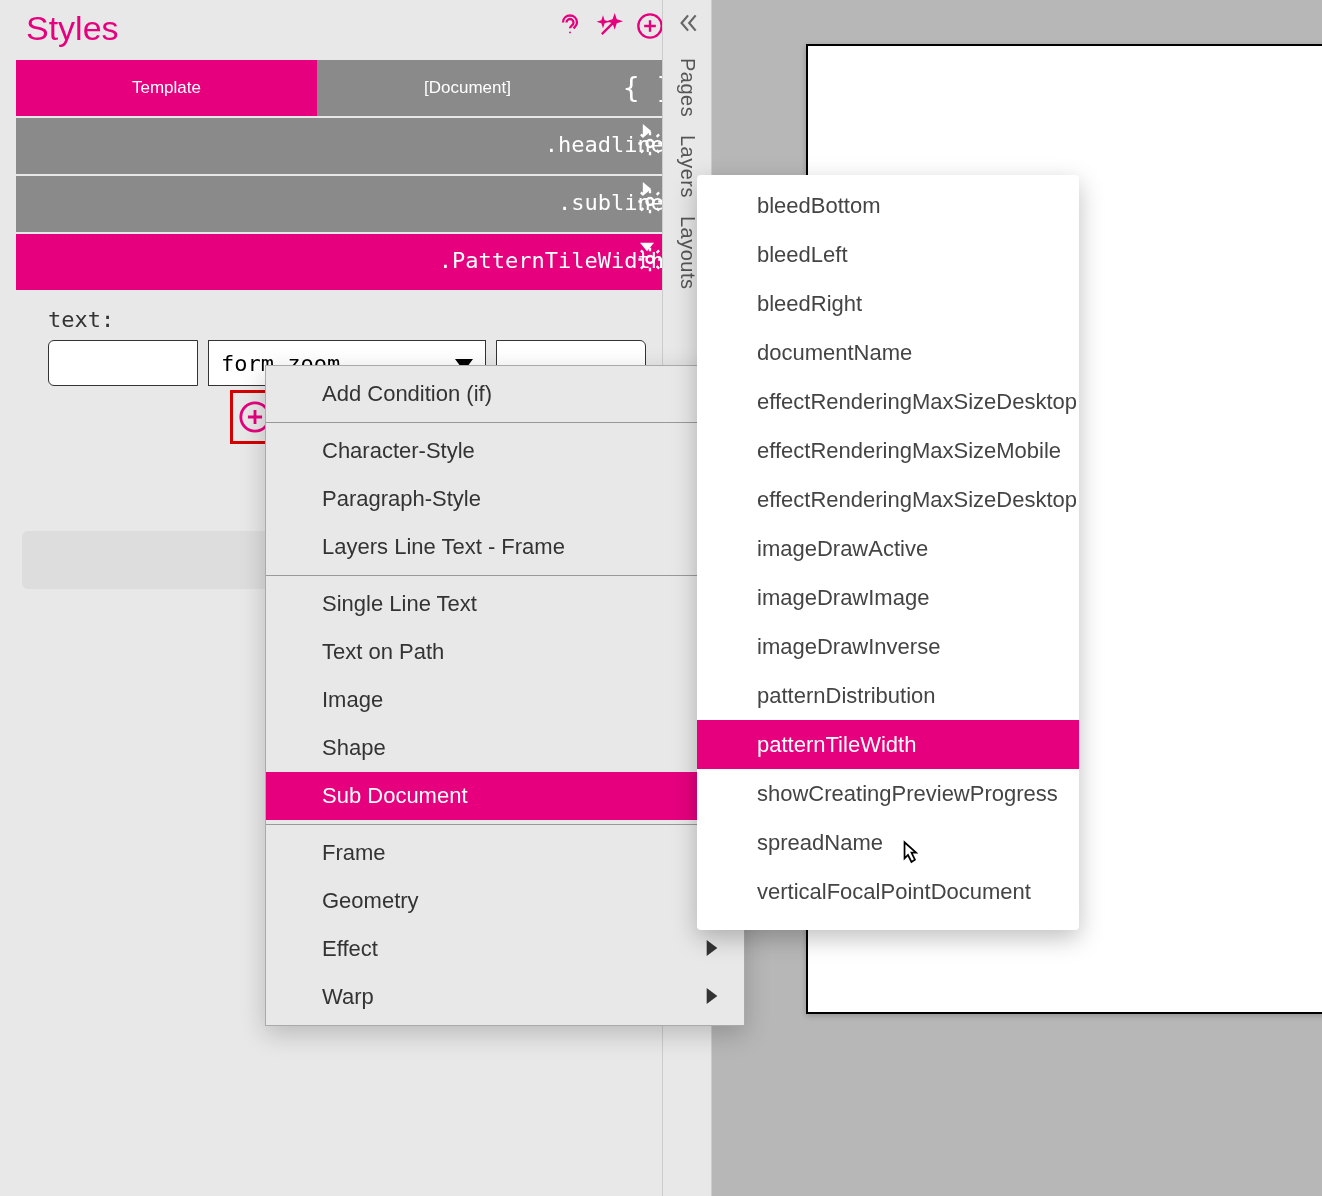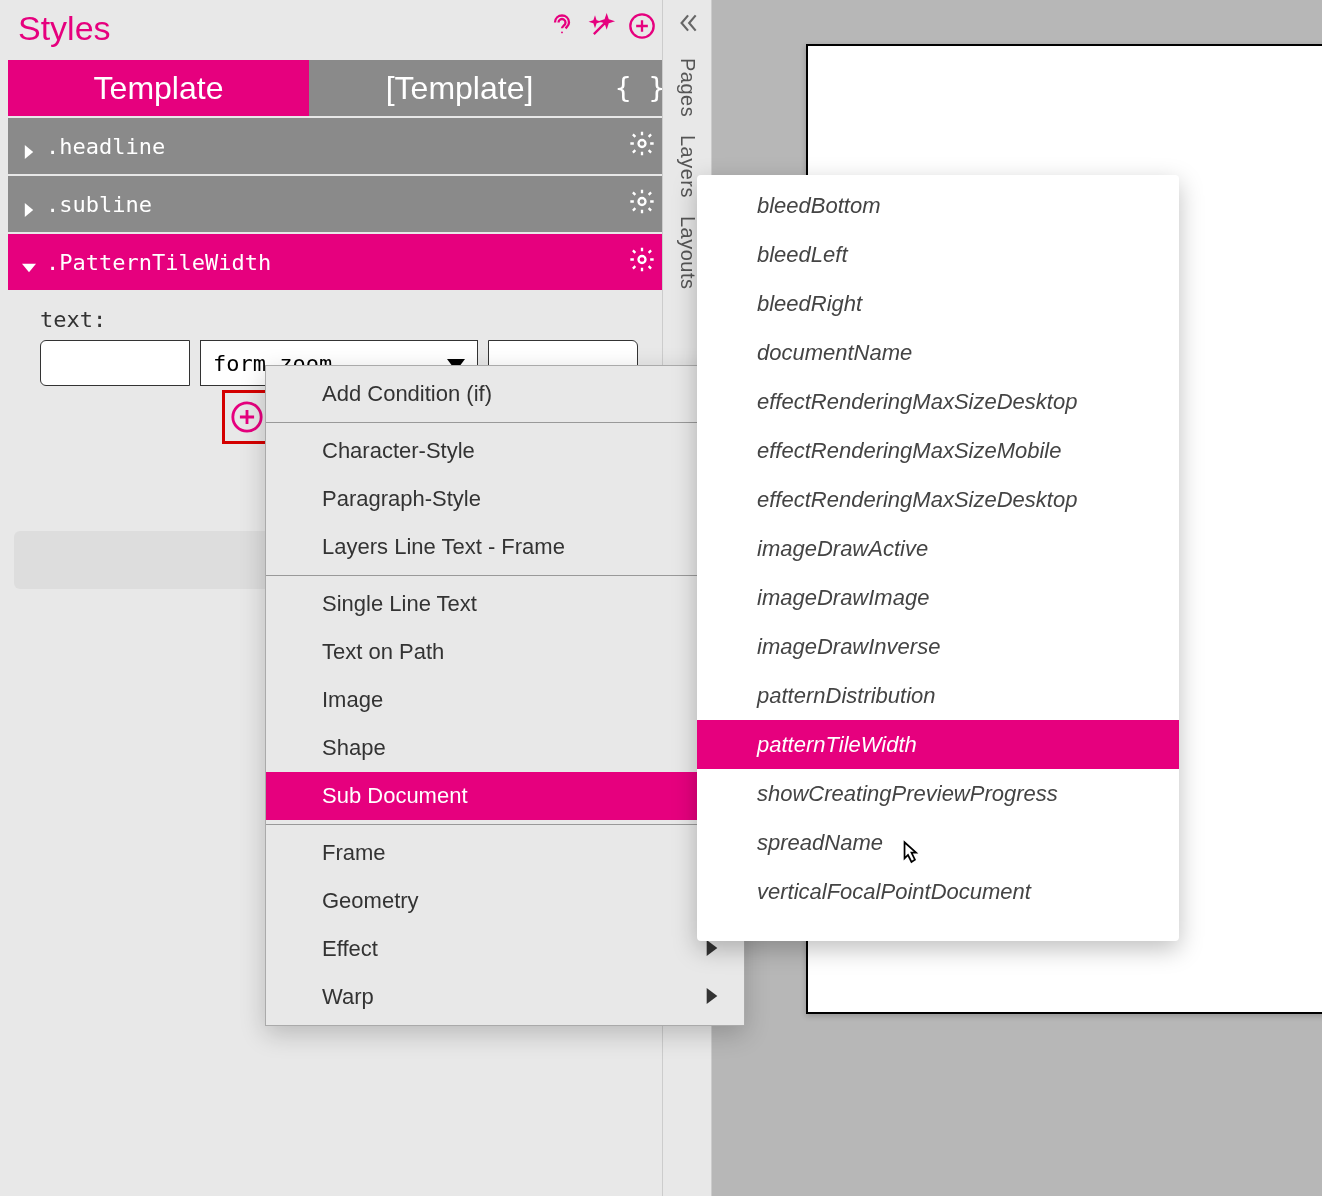--- a/index.html
+++ b/index.html
@@ -6,21 +6,21 @@
     body {
       font-family: -apple-system, BlinkMacSystemFont, "Segoe UI", Helvetica, Arial, sans-serif;
       background: #e8e8e8;
       width: 1322px;
       height: 1196px;
       position: relative;
       overflow: hidden;
     }
     .left-panel {
       position: absolute;
-      left: 8px; top: 0;
+      left: 16px; top: 0;
       width: 662px;
       height: 100%;
       background: #e8e8e8;
     }
     .panel-header {
       display: flex;
       align-items: center;
       justify-content: space-between;
       padding: 10px 14px 14px 10px;
       height: 60px;
@@ -33,39 +33,40 @@
     .header-icons { display:flex; gap:12px; align-items:center; }
     .header-icons svg { width: 28px; height: 28px; stroke: #e6007e; fill: none; stroke-width:2; }
 
     .tabs-row {
       display: flex;
       height: 56px;
     }
     .tab {
       flex: 1;
       display:flex; align-items:center; justify-content:center;
-      font-size: 32px;
+      font-size: 17px;
       background: #8a8a8a;
       color: #fff;
     }
     .tab.active {
       background: #e6007e;
     }
     .tab.braces { flex: 0 0 60px; font-family: monospace; font-size:28px; }
 
     .style-row {
       position: relative;
       height: 56px;
       background: #8a8a8a;
       color: #fff;
-      display:flex; align-items:center;
+      display:flex; align-items:flex-end;
       padding: 0 14px;
       font-family: "Menlo","Consolas",monospace;
       font-size: 22px;
       margin-top: 2px;
+      flex-direction: column;
     }
     .style-row.expanded { background: #e6007e; }
     .caret {
       width: 14px; height: 14px; margin-right: 10px;
       display:inline-block;
     }
     .caret svg { width:14px; height:14px; fill:#fff; }
     .gear-abs { position:absolute; right:14px; top:50%; transform: translateY(-50%); }
     .gear-abs svg { width:28px; height:28px; stroke:#fff; fill:none; stroke-width:2; }
 
@@ -151,26 +152,25 @@
       color:#333;
     }
     .ctx-item.sel { background:#e6007e; color:#fff; }
     .ctx-chev svg { width:12px; height:16px; fill:#333; }
     .ctx-item.sel .ctx-chev svg { fill:#fff; }
 
     
     .sub-menu {
       position:absolute;
       left: 697px; top: 175px;
-      width: 482px;
+      width: 382px;
       background:#fff;
       border-radius:4px;
       box-shadow: 0 8px 24px rgba(0,0,0,0.25);
-      padding: 6px 0 25px 0;
-      font-style: italic;
+      padding: 6px 0 14px 0;
     }
     .sub-item {
       height:49px;
       display:flex; align-items:center;
       padding: 0 28px 0 60px;
       font-size:22px;
       color:#444;
     }
     .sub-item.sel { background:#e6007e; color:#fff; }
 
@@ -204,21 +204,21 @@
         <svg viewBox="0 0 24 24">
             <circle cx="12" cy="12" r="10"></circle>
             <path d="M12 7v10M7 12h10"></path>
           </svg>
       </span>
     </div>
   </div>
 
   <div class="tabs-row">
     <div class="tab active">Template</div>
-    <div class="tab">[Template]</div>
+    <div class="tab">[Document]</div>
     <div class="tab braces">{ }</div>
   </div>
 
   <div class="style-row">
     <span class="caret"><svg viewBox="0 0 10 10">
           <path d="M2 0 L8 5 L2 10 Z"></path>
         </svg></span>
     <span>.headline</span>
     <span class="gear-abs">
       <svg viewBox="0 0 24 24">

